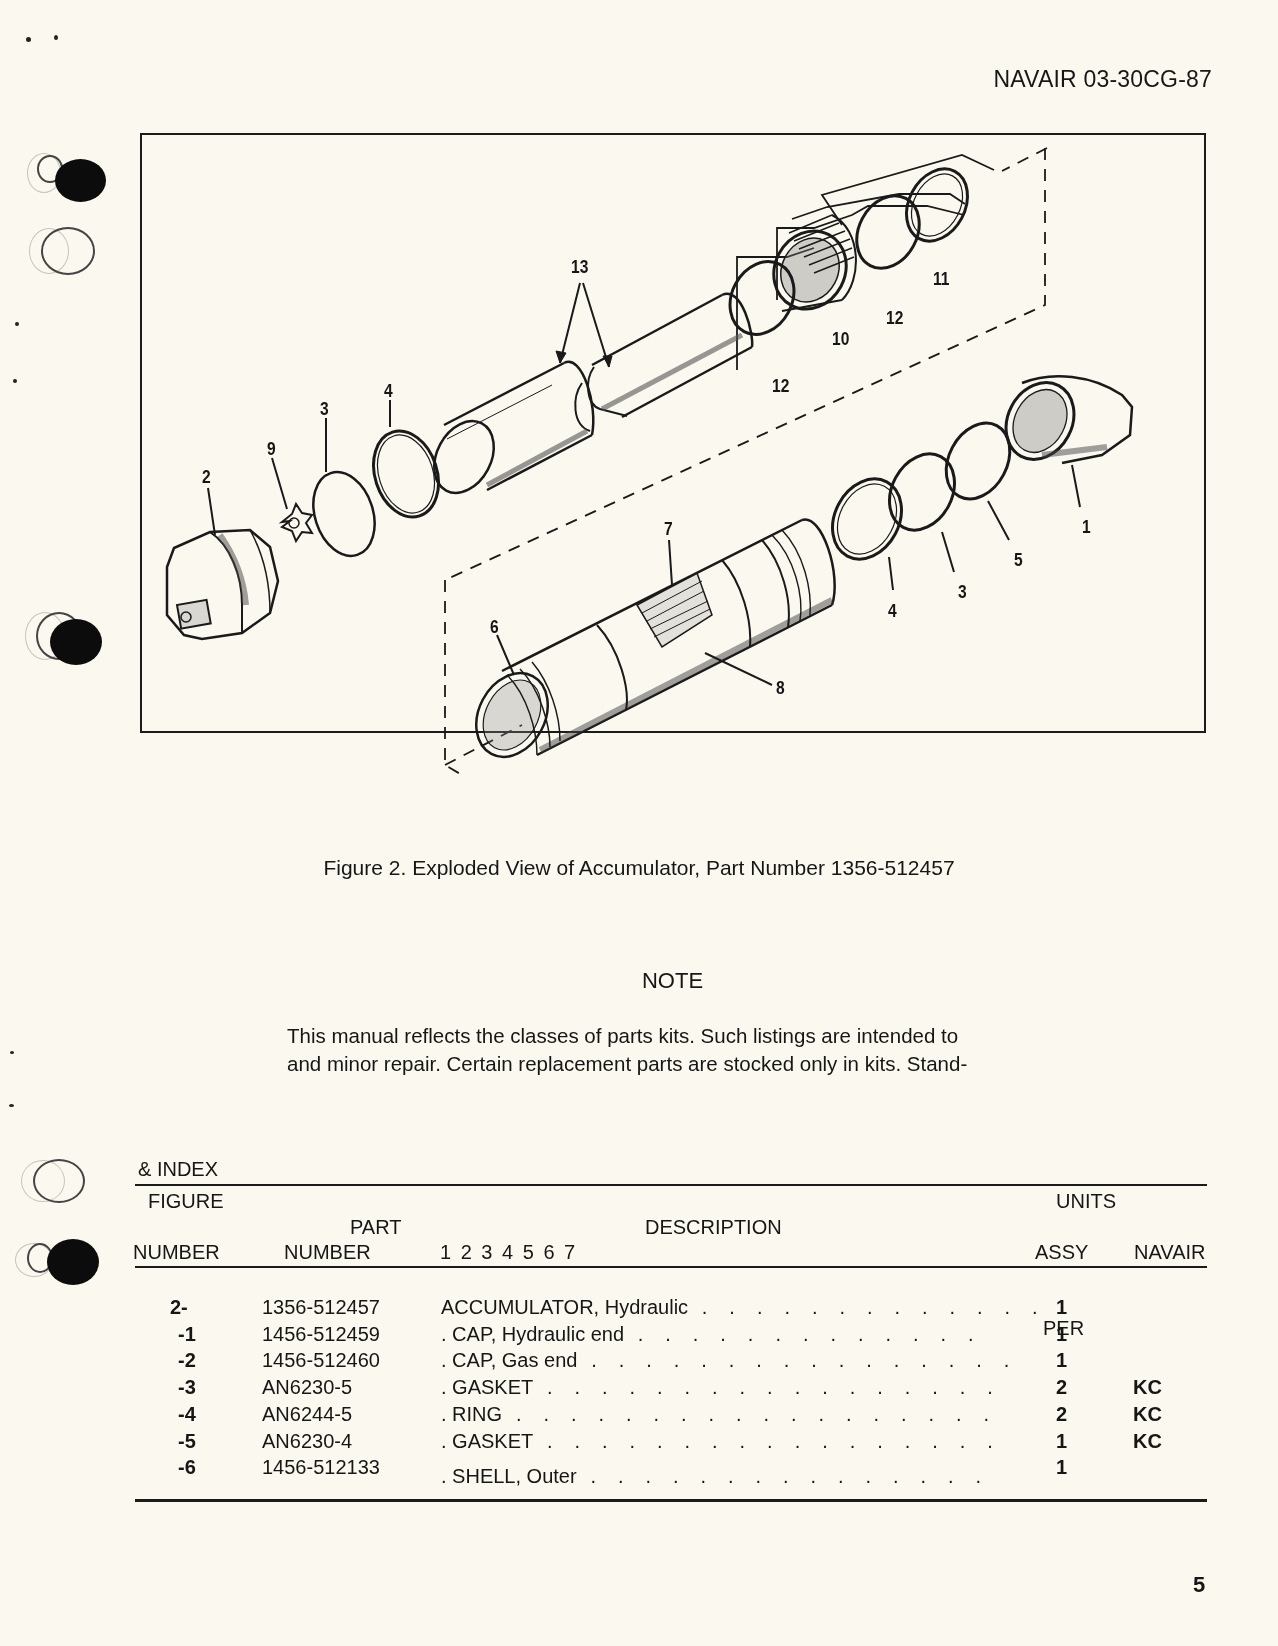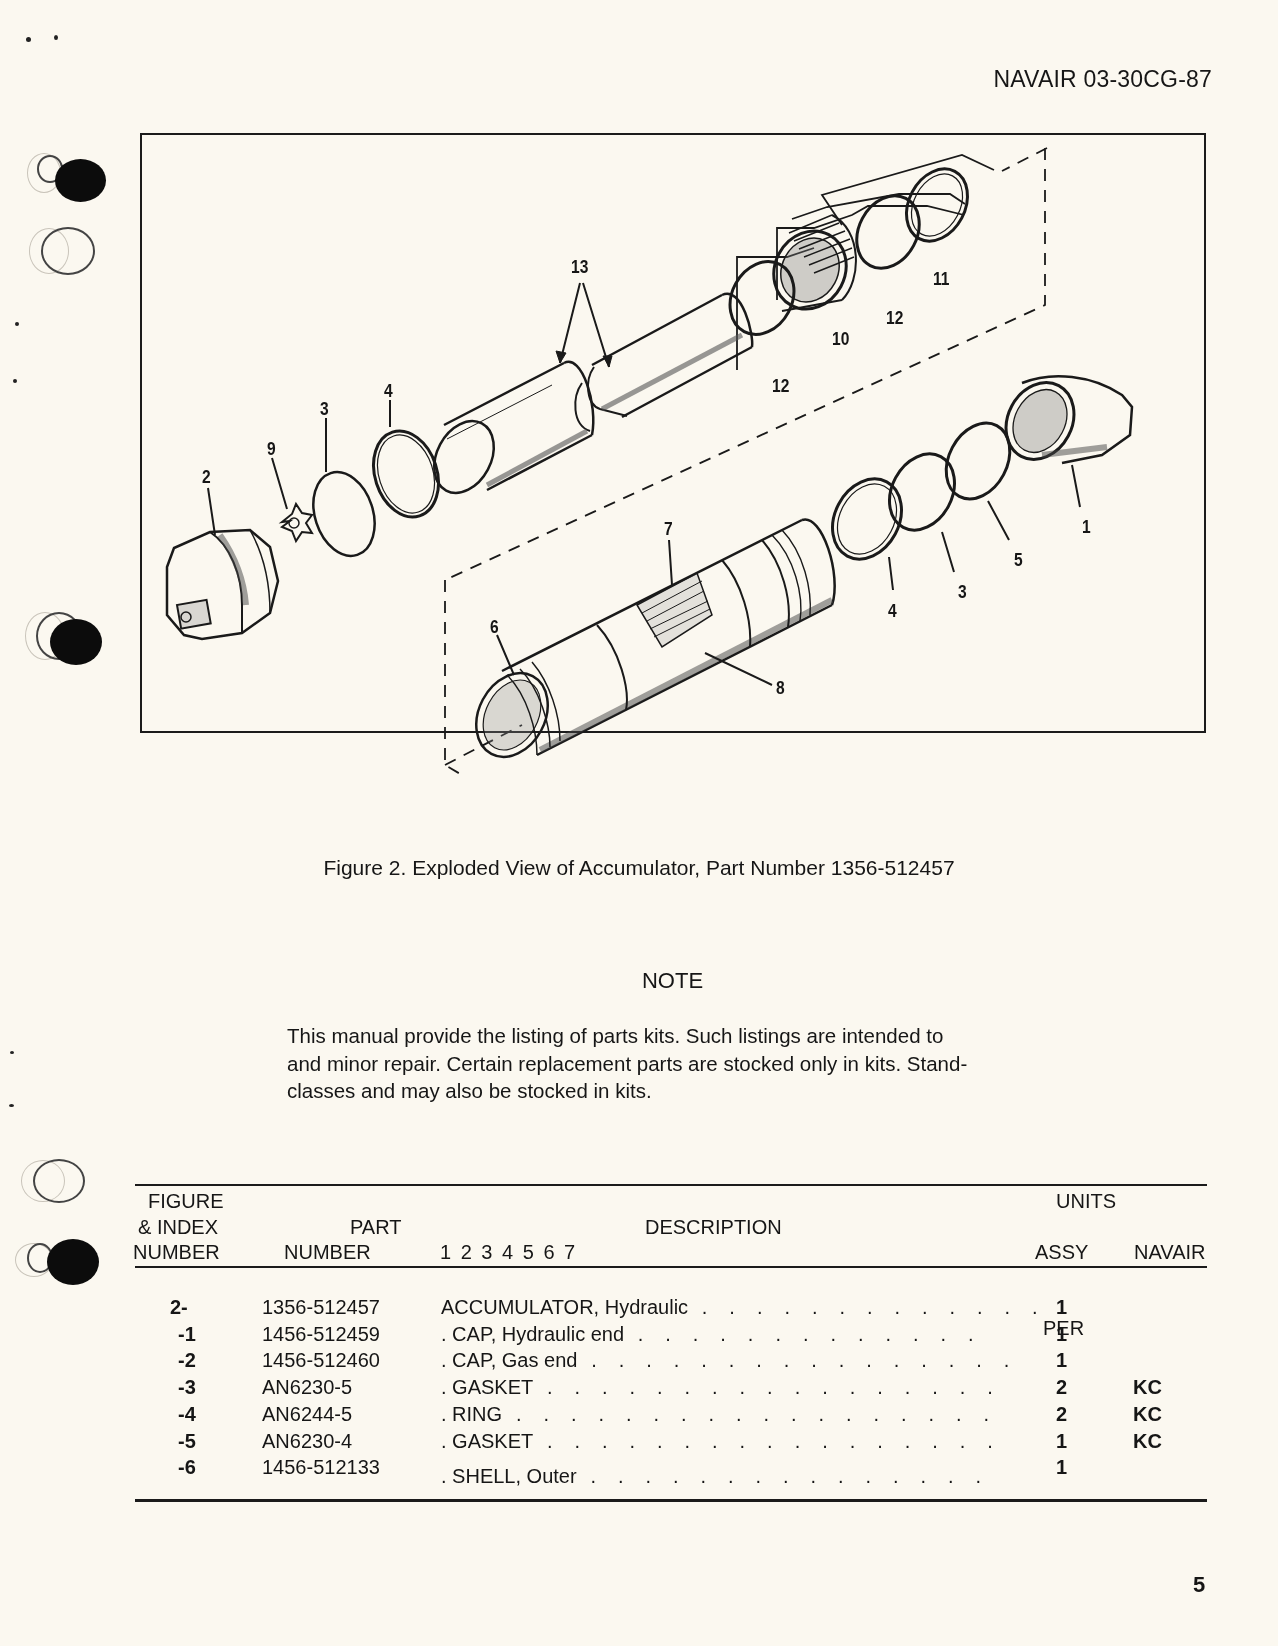--- a/index.html
+++ b/index.html
@@ -150,29 +150,28 @@
   <div class="abs callout" style="left:816px;top:446px;">3</div>
   <div class="abs callout" style="left:746px;top:465px;">4</div>
   <div class="abs callout" style="left:348px;top:481px;">6</div>
   <div class="abs callout" style="left:634px;top:542px;">8</div>
 </div>
 
 <div class="abs caption">Figure 2. Exploded View of Accumulator, Part Number 1356-512457</div>
 
 <div class="abs note-title">NOTE</div>
 <div class="abs note-body">
-  <span>This manual provide the listing of parts kits. Such listings are intended to</span>
+  <span>This manual reflects the classes of parts kits. Such listings are intended to</span>
   <span>and minor repair. Certain replacement parts are stocked only in kits. Stand-</span>
-  <span>classes and may also be stocked in kits.</span>
 </div>
 
 <div class="abs rule" style="left:135px;top:1184px;width:1072px;"></div>
 
 <div class="abs th" style="left:148px;top:1190px;">FIGURE</div>
-<div class="abs th" style="left:138px;top:1216px;">&amp; INDEX</div>
+<div class="abs th" style="left:138px;top:1158px;">&amp; INDEX</div>
 <div class="abs th" style="left:133px;top:1241px;">NUMBER</div>
 <div class="abs th" style="left:306px;top:1216px;margin-left:44px;">PART</div>
 <div class="abs th" style="left:284px;top:1241px;">NUMBER</div>
 <div class="abs th" style="left:645px;top:1216px;">DESCRIPTION</div>
 <div class="abs th" style="left:440px;top:1241px;letter-spacing:2px;">1 2 3 4 5 6 7</div>
 <div class="abs th" style="left:1032px;top:1190px;margin-left:24px;">UNITS</div>
 <div class="abs th" style="left:1043px;top:1276px;margin-top:41px;">PER</div>
 <div class="abs th" style="left:1035px;top:1241px;">ASSY</div>
 <div class="abs th" style="left:1134px;top:1241px;">NAVAIR</div>
 

